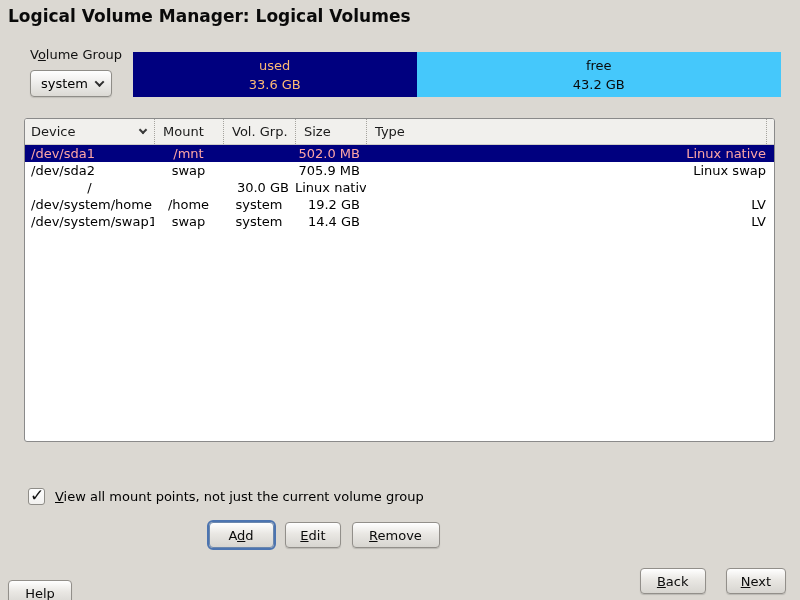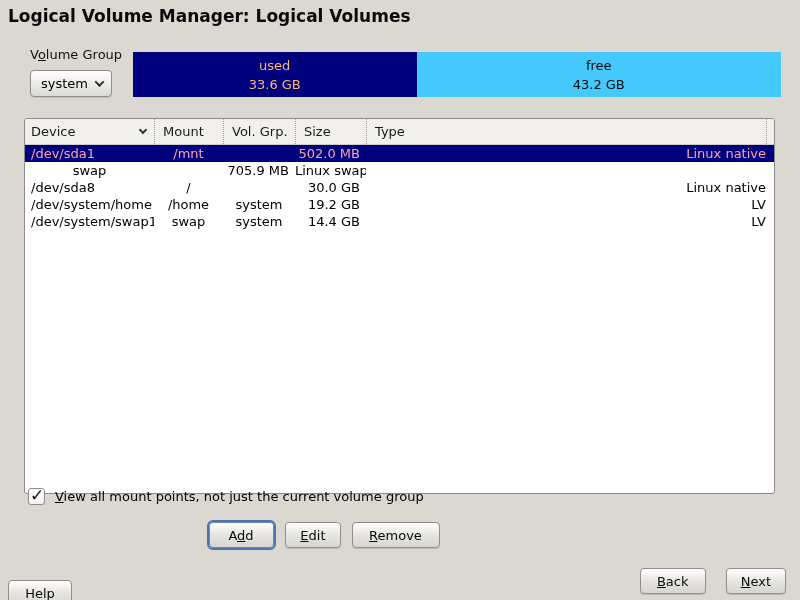--- a/index.html
+++ b/index.html
@@ -47,21 +47,21 @@
   .seg {
     height: 100%;
     display: flex; flex-direction: column;
     align-items: center; justify-content: center;
     line-height: 19px; font-size: 13px;
   }
   .seg-used { background: #00007f; color: #fdba74; }
   .seg-free { background: #45c8fb; color: #0a0a0a; }
   .table {
     position: absolute; left: 24px; top: 118px;
-    width: 751px; height: 376px;
+    width: 751px; height: 324px;
     background: #ffffff;
     border: 1px solid #8a8a8a;
     border-radius: 3px;
     overflow: hidden;
   }
   .thead {
     display: grid;
     grid-template-columns: 129px 69px 72px 71px 1fr 8px;
     height: 26px;
     background: #f1f0ed;
@@ -182,28 +182,28 @@
 
   <div class="trow selected">
     <div class="td td-device">/dev/sda1</div>
     <div class="td td-mount">/mnt</div>
     <div class="td td-volgrp"></div>
     <div class="td td-size">502.0 MB</div>
     <div class="td td-type">Linux native</div>
     <div></div>
   </div>
   <div class="trow">
+    <div class="td td-device">/dev/sda2</div>
     <div class="td td-mount">swap</div>
     <div class="td td-volgrp"></div>
     <div class="td td-size">705.9 MB</div>
     <div class="td td-type">Linux swap</div>
     <div></div>
   </div>
   <div class="trow">
-    <div class="td td-device">/dev/sda8</div>
     <div class="td td-mount">/</div>
     <div class="td td-volgrp"></div>
     <div class="td td-size">30.0 GB</div>
     <div class="td td-type">Linux native</div>
     <div></div>
   </div>
   <div class="trow">
     <div class="td td-device">/dev/system/home</div>
     <div class="td td-mount">/home</div>
     <div class="td td-volgrp">system</div>

